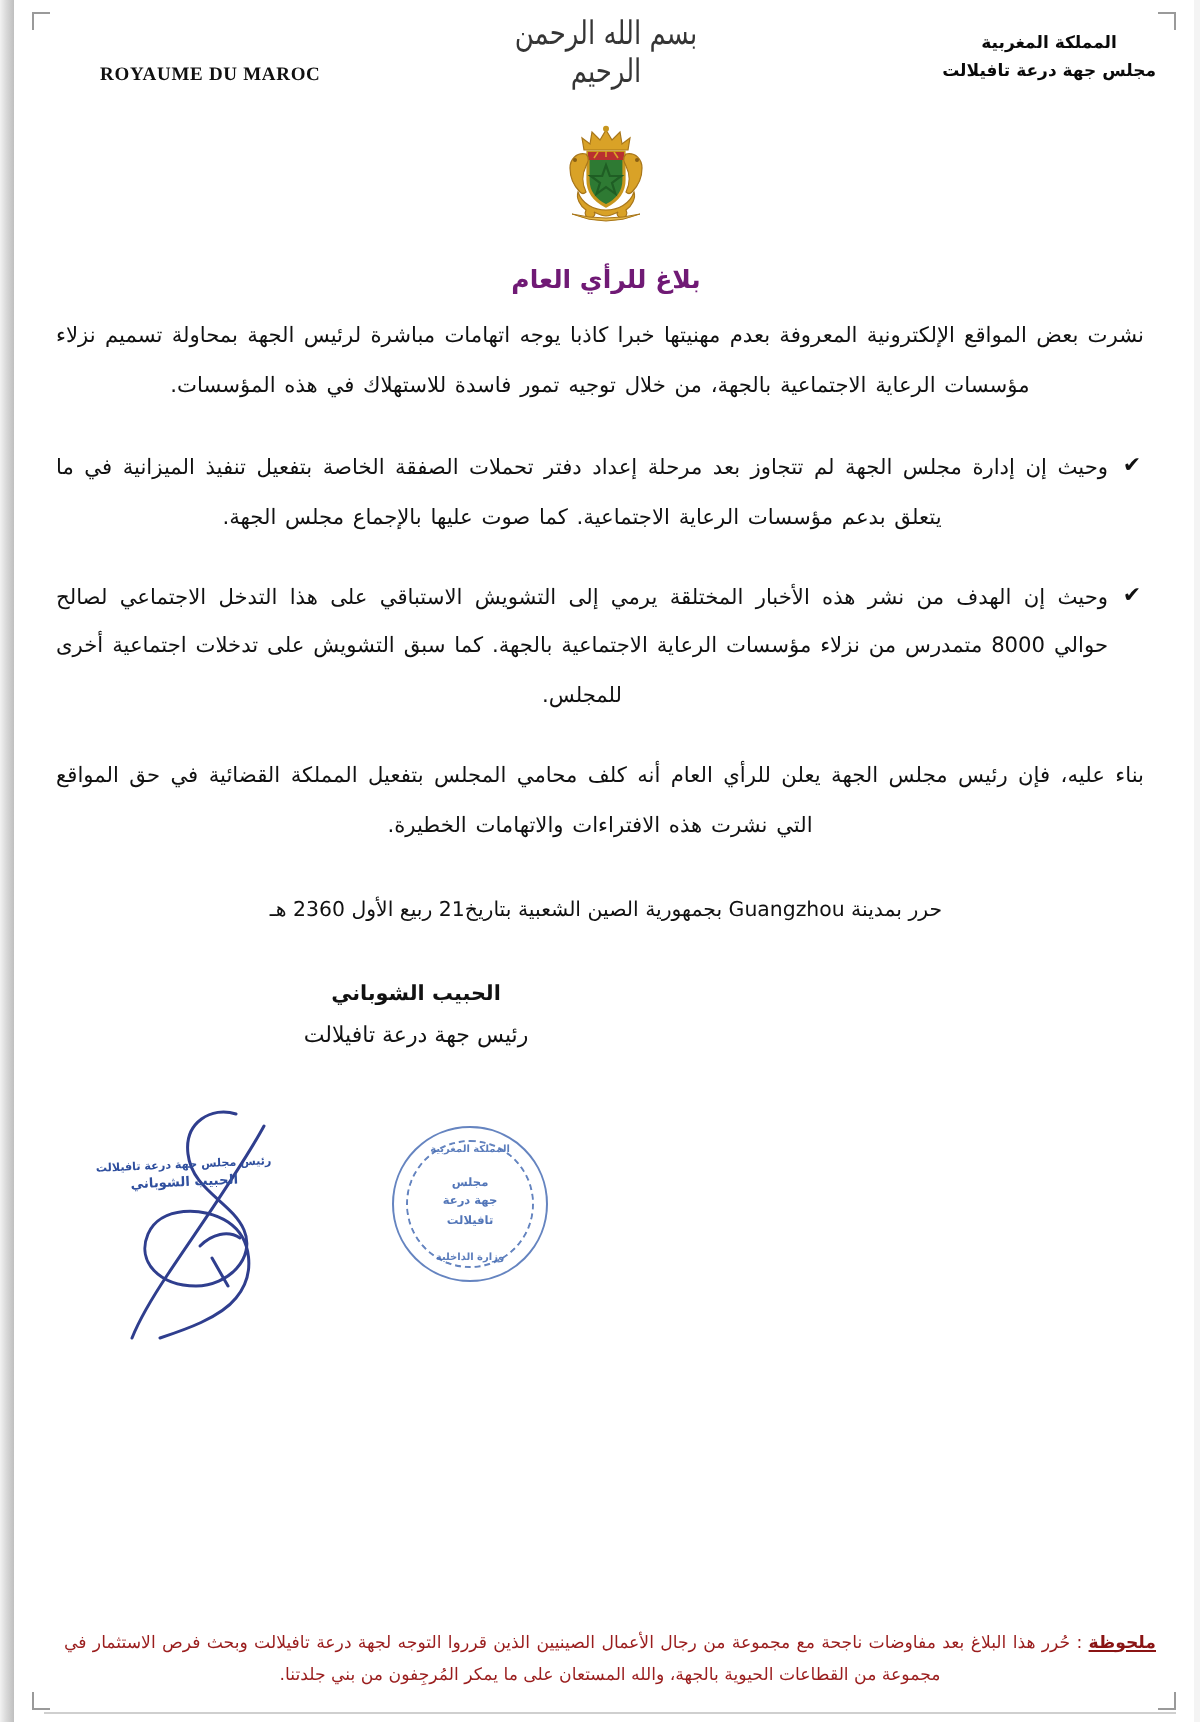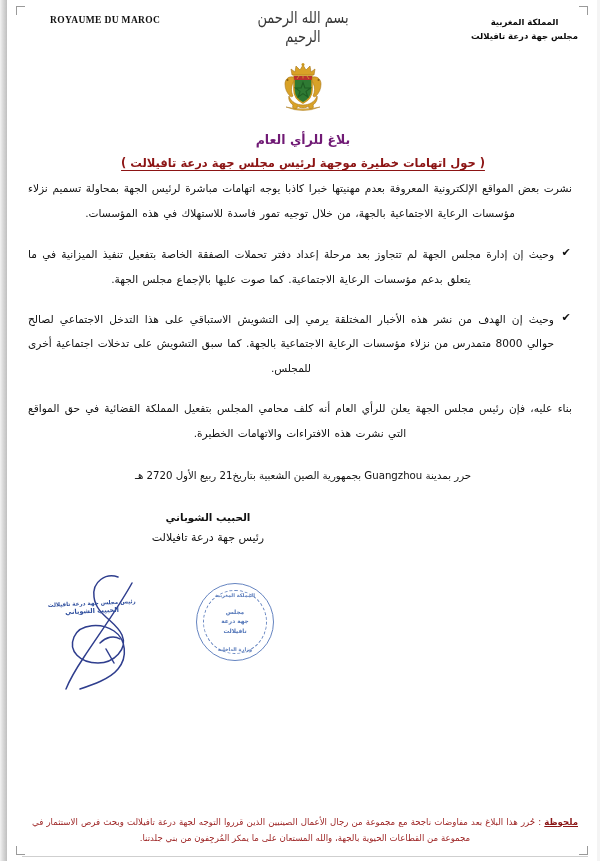--- a/index.html
+++ b/index.html
@@ -56,21 +56,21 @@
 
   
   .header-row {
     position: relative;
     height: 48px;
     margin-top: 10px;
   }
   .hdr-fr {
     position: absolute;
     left: 36px;
-    top: 4px;
+    top: 22px;
     text-align: left;
     direction: ltr;
     font-family: "Liberation Serif", "DejaVu Serif", serif;
     font-weight: bold;
     color: #101010;
     line-height: 1.45;
   }
   .hdr-fr .l1 { font-size: 9.5px; letter-spacing: .35px; }
   .hdr-fr .l2 { font-size: 8.8px; letter-spacing: .3px; }
 
@@ -340,21 +340,20 @@
 
         <path d="M16 34 c2 6 8 9 14 9 c6 0 12 -3 14 -9 c1 3 -1 7 -4 9 c1 2 0 4 -2 4 c-2 0 -3 -2 -2 -3
                  c-2 1 -4 2 -6 2 c-2 0 -4 -1 -6 -2 c1 1 0 3 -2 3 c-2 0 -3 -2 -2 -4 c-3 -2 -5 -6 -4 -9z" fill="#d9a227" stroke="#a8761a" stroke-width=".6"></path>
 
         <path d="M13 45 q17 7 34 0 q-17 4 -34 0z" fill="#e6b94a" stroke="#a8761a" stroke-width=".5"></path>
       </svg>
     </div>
 
     <div class="title-block">
       <div class="doc-title">بلاغ للرأي العام</div>
-      <div class="doc-subtitle">( حول اتهامات خطيرة موجهة لرئيس مجلس جهة درعة تافيلالت )</div>
     </div>
 
     <div class="body-block">
 
       <p class="para">نشرت بعض المواقع الإلكترونية المعروفة بعدم مهنيتها خبرا كاذبا يوجه اتهامات مباشرة لرئيس الجهة بمحاولة تسميم نزلاء مؤسسات الرعاية الاجتماعية بالجهة، من خلال توجيه تمور فاسدة للاستهلاك في هذه المؤسسات.</p>
 
       <div class="bullet-item">
         <span class="check-icon">✔</span>
         <p class="para">وحيث إن إدارة مجلس الجهة لم تتجاوز بعد مرحلة إعداد دفتر تحملات الصفقة الخاصة بتفعيل تنفيذ الميزانية في ما يتعلق بدعم مؤسسات الرعاية الاجتماعية. كما صوت عليها بالإجماع مجلس الجهة.</p>
       </div>
@@ -362,21 +361,21 @@
       <div class="bullet-item">
         <span class="check-icon">✔</span>
         <p class="para">وحيث إن الهدف من نشر هذه الأخبار المختلقة يرمي إلى التشويش الاستباقي على هذا التدخل الاجتماعي لصالح حوالي 8000 متمدرس من نزلاء مؤسسات الرعاية الاجتماعية بالجهة. كما سبق التشويش على تدخلات اجتماعية أخرى للمجلس.</p>
       </div>
 
       <p class="para">بناء عليه، فإن رئيس مجلس الجهة يعلن للرأي العام أنه كلف محامي المجلس بتفعيل المملكة القضائية في حق المواقع التي نشرت هذه الافتراءات والاتهامات الخطيرة.</p>
     </div>
 
     <div class="date-block">
       <div>
-        <span>حرر بمدينة </span><span class="latin">Guangzhou</span><span> بجمهورية الصين الشعبية بتاريخ21 ربيع الأول 2720 هـ</span>
+        <span>حرر بمدينة </span><span class="latin">Guangzhou</span><span> بجمهورية الصين الشعبية بتاريخ21 ربيع الأول 2360 هـ</span>
       </div>
     </div>
 
     <div class="sign-block">
       <div class="sign-name">الحبيب الشوباني</div>
       <div class="sign-role">رئيس جهة درعة تافيلالت</div>
     </div>
 
     <div class="stamp-area">
 

